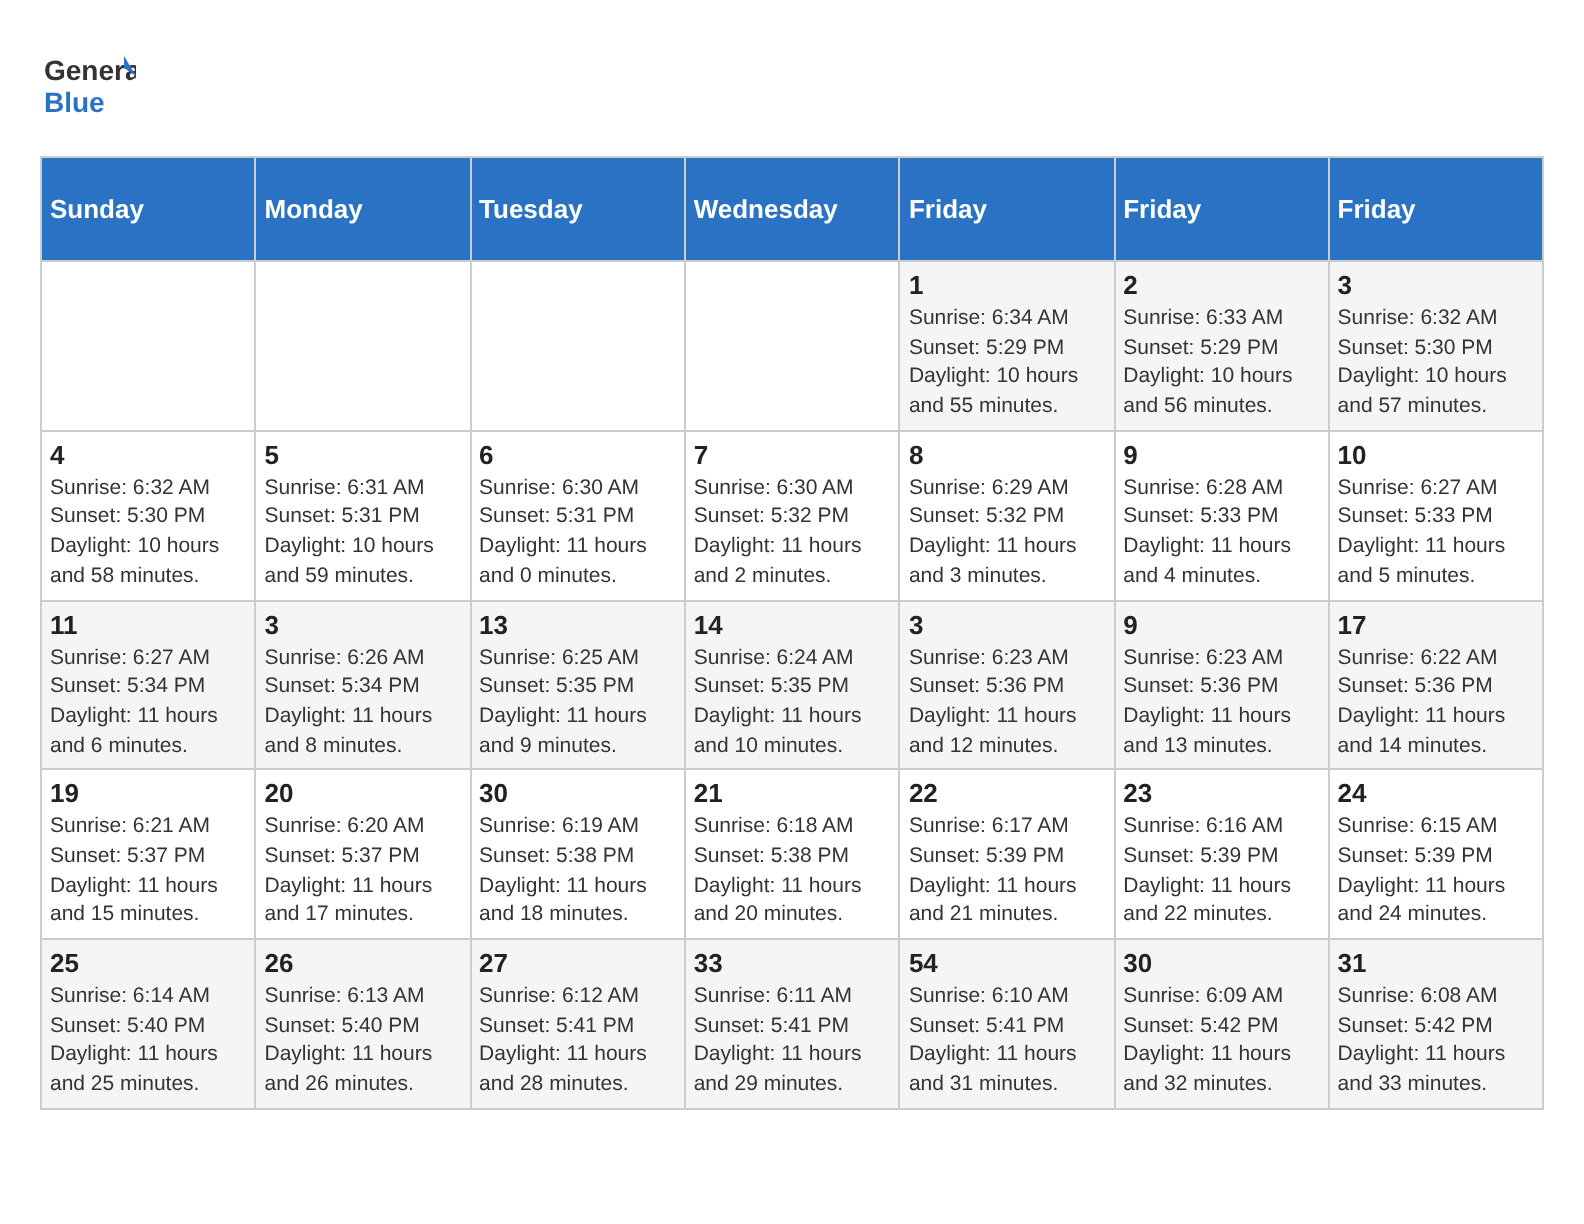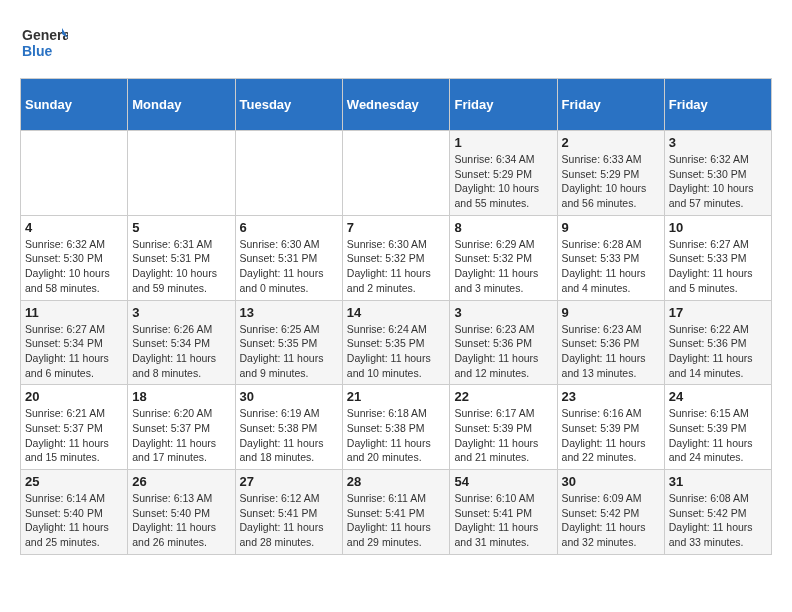--- a/index.html
+++ b/index.html
@@ -179,25 +179,25 @@
           <span class="day-number">9</span>
           <div class="day-info">Sunrise: 6:23 AM<br>Sunset: 5:36 PM<br>Daylight: 11 hours and 13 minutes.</div>
         </td>
         <td>
           <span class="day-number">17</span>
           <div class="day-info">Sunrise: 6:22 AM<br>Sunset: 5:36 PM<br>Daylight: 11 hours and 14 minutes.</div>
         </td>
       </tr>
       <tr>
         <td>
+          <span class="day-number">19</span>
+          <div class="day-info">Sunrise: 6:21 AM<br>Sunset: 5:37 PM<br>Daylight: 11 hours and 15 minutes.</div>
+        </td>
+        <td>
           <span class="day-number">20</span>
-          <div class="day-info">Sunrise: 6:21 AM<br>Sunset: 5:37 PM<br>Daylight: 11 hours and 15 minutes.</div>
-        </td>
-        <td>
-          <span class="day-number">18</span>
           <div class="day-info">Sunrise: 6:20 AM<br>Sunset: 5:37 PM<br>Daylight: 11 hours and 17 minutes.</div>
         </td>
         <td>
           <span class="day-number">30</span>
           <div class="day-info">Sunrise: 6:19 AM<br>Sunset: 5:38 PM<br>Daylight: 11 hours and 18 minutes.</div>
         </td>
         <td>
           <span class="day-number">21</span>
           <div class="day-info">Sunrise: 6:18 AM<br>Sunset: 5:38 PM<br>Daylight: 11 hours and 20 minutes.</div>
         </td>
@@ -221,21 +221,21 @@
         </td>
         <td>
           <span class="day-number">26</span>
           <div class="day-info">Sunrise: 6:13 AM<br>Sunset: 5:40 PM<br>Daylight: 11 hours and 26 minutes.</div>
         </td>
         <td>
           <span class="day-number">27</span>
           <div class="day-info">Sunrise: 6:12 AM<br>Sunset: 5:41 PM<br>Daylight: 11 hours and 28 minutes.</div>
         </td>
         <td>
-          <span class="day-number">28</span>
+          <span class="day-number">33</span>
           <div class="day-info">Sunrise: 6:11 AM<br>Sunset: 5:41 PM<br>Daylight: 11 hours and 29 minutes.</div>
         </td>
         <td>
           <span class="day-number">54</span>
           <div class="day-info">Sunrise: 6:10 AM<br>Sunset: 5:41 PM<br>Daylight: 11 hours and 31 minutes.</div>
         </td>
         <td>
           <span class="day-number">30</span>
           <div class="day-info">Sunrise: 6:09 AM<br>Sunset: 5:42 PM<br>Daylight: 11 hours and 32 minutes.</div>
         </td>

